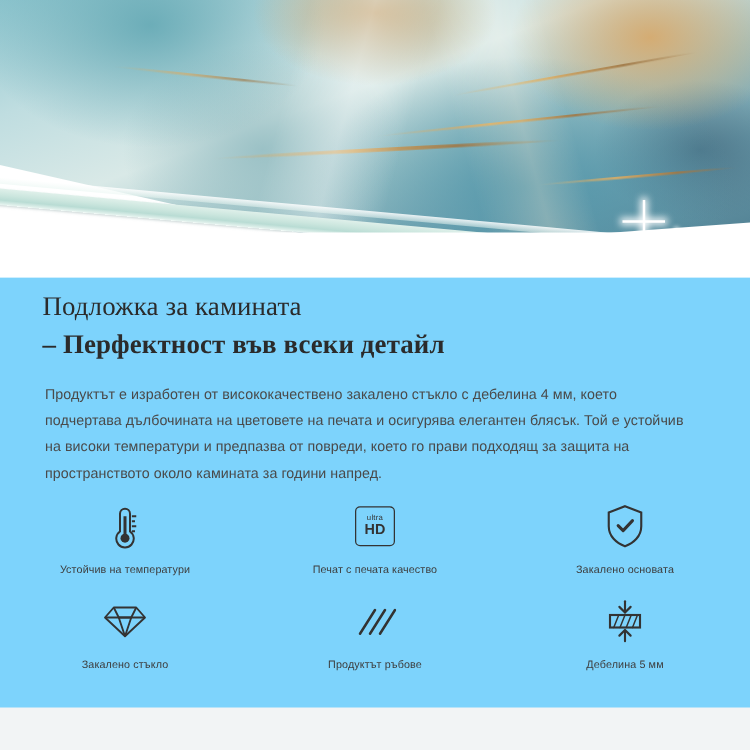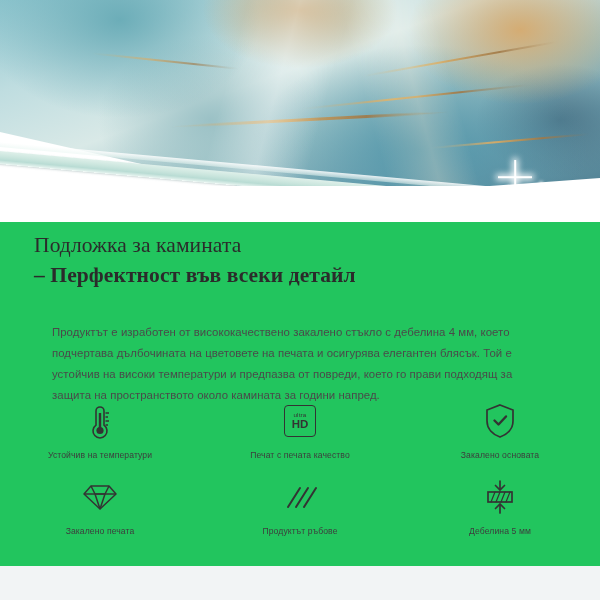--- a/index.html
+++ b/index.html
@@ -10,21 +10,21 @@
     width: 600px;
     height: 600px;
     background: #ffffff;
     font-family: "Liberation Sans", sans-serif;
     overflow: hidden;
   }
   .page {
     position: relative;
     width: 600px;
     height: 600px;
-    background: #22c55e;
+    background: #7dd3fc;
     overflow: hidden;
   }
 
   
   .hero {
     position: relative;
     width: 600px;
     height: 222px;
     overflow: hidden;
     background: #ffffff;
@@ -127,21 +127,21 @@
     padding: 8px 34px 0 34px;
     font-family: "Liberation Serif", serif;
     font-size: 21.5px;
     line-height: 30px;
     color: #2b2b2b;
     font-weight: 400;
     letter-spacing: .1px;
   }
   .headline .l2 { display: block; font-weight: bold; }
   .body-copy {
-    margin: 18px;
+    margin: 2px;
     padding: 14px 42px 0 34px;
     font-size: 11.4px;
     line-height: 21px;
     color: #4a4a4a;
     letter-spacing: .05px;
   }
 
   
   .features {
     position: absolute;
@@ -260,21 +260,21 @@
     <div class="feature">
       <div class="feature-icon">
         <svg width="36" height="30" viewBox="0 0 36 30" fill="none" stroke="#333" stroke-width="1.5" stroke-linejoin="round">
           <path d="M9 4 H27 L34 12 L18 27 L2 12 Z"></path>
           <path d="M2 12 H34"></path>
           <path d="M9 4 L13 12 L18 27"></path>
           <path d="M27 4 L23 12 L18 27"></path>
           <path d="M13 12 H23"></path>
         </svg>
       </div>
-      <div class="feature-label">Закалено печата</div>
+      <div class="feature-label">Закалено стъкло</div>
     </div>
 
     <div class="feature">
       <div class="feature-icon">
         <svg width="34" height="30" viewBox="0 0 34 30" fill="none" stroke="#333" stroke-width="2" stroke-linecap="round">
           <path d="M5 25 L17 6"></path>
           <path d="M13 25 L25 6"></path>
           <path d="M21 25 L33 6"></path>
         </svg>
       </div>

